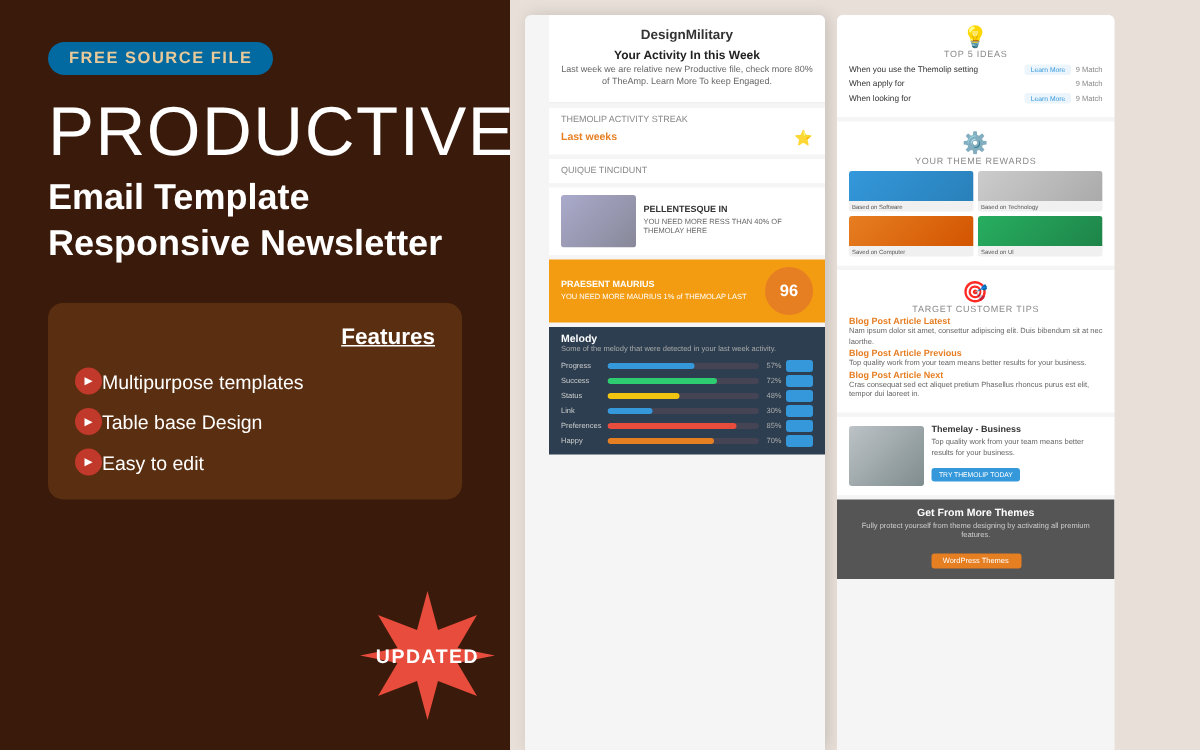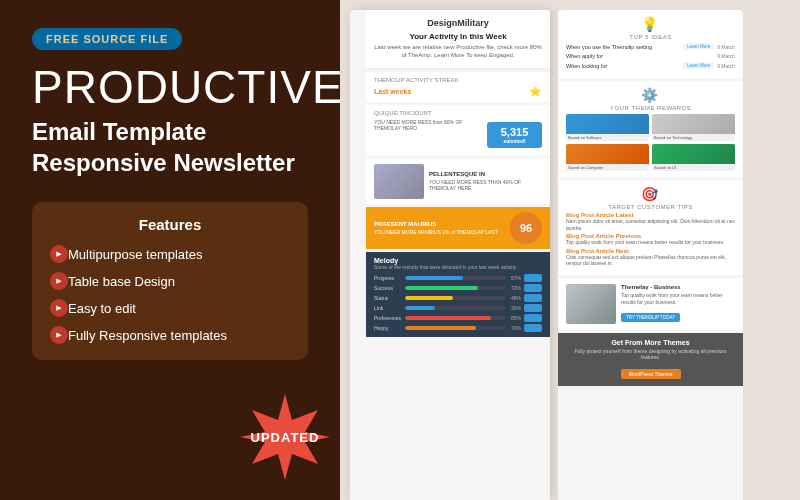--- a/index.html
+++ b/index.html
@@ -61,21 +61,22 @@
       border-radius: 10px;
       padding: 14px 18px 16px;
       margin-bottom: 16px;
     }
 
     .features-heading {
       color: #ffffff;
       font-size: 15px;
       font-weight: 700;
       margin-bottom: 12px;
-      text-align: center;
+      text-align: right;
+      text-decoration: underline;
     }
 
     .feature-item {
       display: flex;
       align-items: center;
       color: #ffffff;
       font-size: 13px;
       margin-bottom: 9px;
       gap: 0;
     }
@@ -525,24 +526,20 @@
       <span>Multipurpose templates</span>
     </div>
     <div class="feature-item">
       <div class="feature-icon"></div>
       <span>Table base Design</span>
     </div>
     <div class="feature-item">
       <div class="feature-icon"></div>
       <span>Easy to edit</span>
     </div>
-    <div class="feature-item">
-      <div class="feature-icon"></div>
-      <span>Fully Responsive templates</span>
-    </div>
   </div>
 
   <div class="updated-badge">
     <svg class="starburst-bg" viewBox="0 0 90 90" xmlns="http://www.w3.org/2000/svg">
       <polygon points="45,2 52,28 78,18 65,40 90,45 65,50 78,72 52,62 45,88 38,62 12,72 25,50 0,45 25,40 12,18 38,28" fill="#e74c3c"></polygon>
     </svg>
     <div class="starburst-text">UPDATED</div>
   </div>
 </div>
 
@@ -558,27 +555,20 @@
     <div class="email-section">
       <div class="email-label">THEMOLIP ACTIVITY STREAK</div>
       <div class="email-streak">
         <div class="email-highlight">Last weeks</div>
         <div class="streak-icon">⭐</div>
       </div>
     </div>
 
     <div class="email-section">
       <div class="email-label">QUIQUE TINCIDUNT</div>
-      <div style="display:flex; justify-content:space-between; align-items:flex-start; margin-top:3px;">
-        <div style="font-size:5px; color:#666; max-width:90px;">YOU NEED MORE RESS than 80% OF THEMOLAY HERO</div>
-        <div class="email-stat-box">
-          <div>5,315</div>
-          <div class="email-stat-label">euismod!</div>
-        </div>
-      </div>
     </div>
 
     <div class="email-section2">
       <div class="email-image-placeholder">
         <div class="email-image-inner"></div>
       </div>
       <div>
         <div style="font-size:6px; color:#333; font-weight:bold;">PELLENTESQUE IN</div>
         <div style="font-size:5px; color:#666; margin-top:2px;">YOU NEED MORE RESS THAN 40% OF THEMOLAY HERE</div>
       </div>

